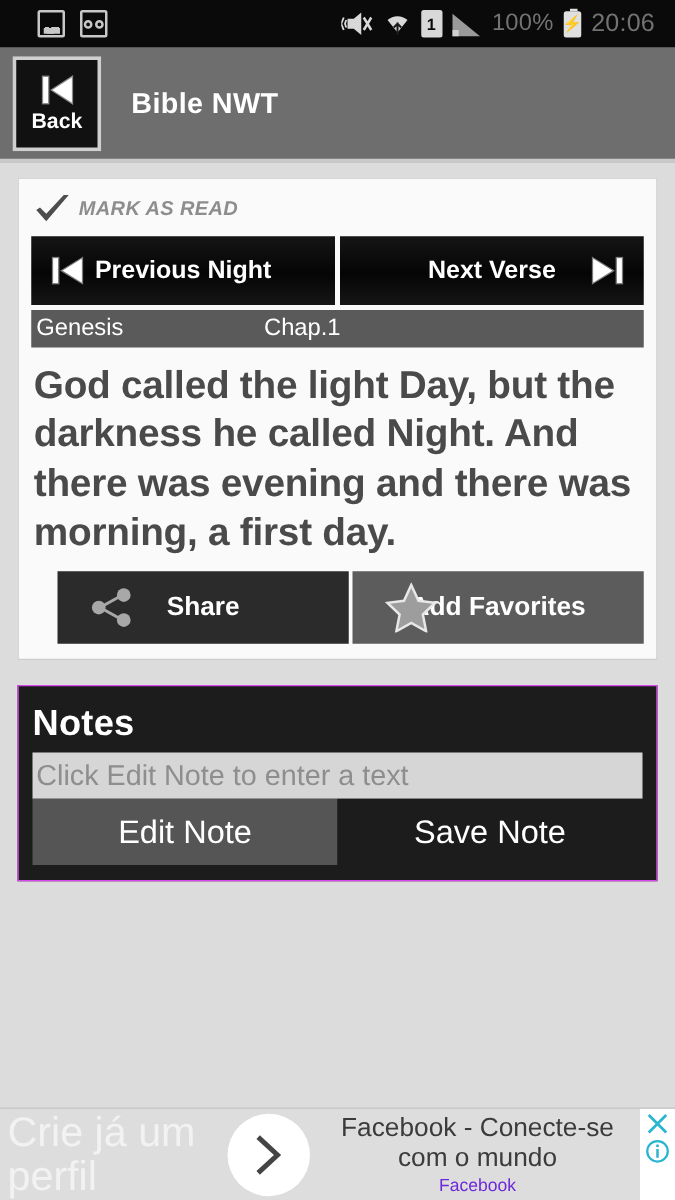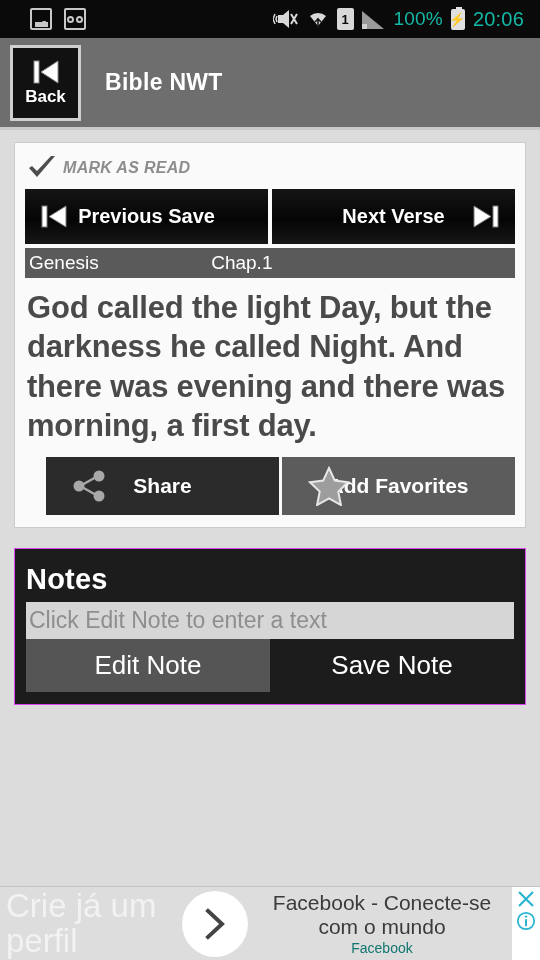--- a/index.html
+++ b/index.html
@@ -55,21 +55,21 @@
     margin-bottom: 1px;
   }
   .sb-voicemail {
     display: flex; gap: 2px; align-items: center;
   }
   .sb-voicemail i {
     display: block; width: 7px; height: 7px;
     border: 2px solid #c8c8c8; border-radius: 50%;
   }
   .sb-text {
-    color: #14b8a6;
+    color: #737373;
     font-size: 19px;
     letter-spacing: 0.2px;
     font-family: "Liberation Sans", sans-serif;
   }
   .sb-time { font-size: 20px; }
   .sim-badge {
     width: 17px; height: 22px;
     background: #d8d8d8;
     color: #0a0a0a;
     font-size: 13px;
@@ -326,21 +326,21 @@
     text-align: center;
     padding-right: 6px;
   }
   .ad-headline {
     font-size: 21px;
     color: #3b3b3b;
     line-height: 1.12;
   }
   .ad-sub {
     font-size: 14px;
-    color: #0f766e;
+    color: #6d28d9;
     margin-top: 1px;
   }
   .ad-icons {
     width: 28px;
     height: 74px;
     background: #ffffff;
     display: flex;
     flex-direction: column;
     align-items: center;
     justify-content: flex-start;
@@ -403,21 +403,21 @@
       </svg>
       <div class="mark-label">MARK AS READ</div>
     </div>
 
     <div class="nav-row">
       <div class="nav-btn prev">
         <svg class="skip-ic" viewBox="0 0 30 27">
           <rect x="3" y="3" width="5" height="21" fill="#ffffff" stroke="#7a7a7a" stroke-width="1"></rect>
           <path d="M27 3 L27 24 L10 13.5 Z" fill="#ffffff" stroke="#7a7a7a" stroke-width="1"></path>
         </svg>
-        <span>Previous Save</span>
+        <span>Previous Night</span>
       </div>
       <div class="nav-btn next">
         <span>Next Verse</span>
         <svg class="skip-ic" viewBox="0 0 30 27">
           <rect x="22" y="3" width="5" height="21" fill="#ffffff" stroke="#7a7a7a" stroke-width="1"></rect>
           <path d="M3 3 L3 24 L20 13.5 Z" fill="#ffffff" stroke="#7a7a7a" stroke-width="1"></path>
         </svg>
       </div>
     </div>
 

